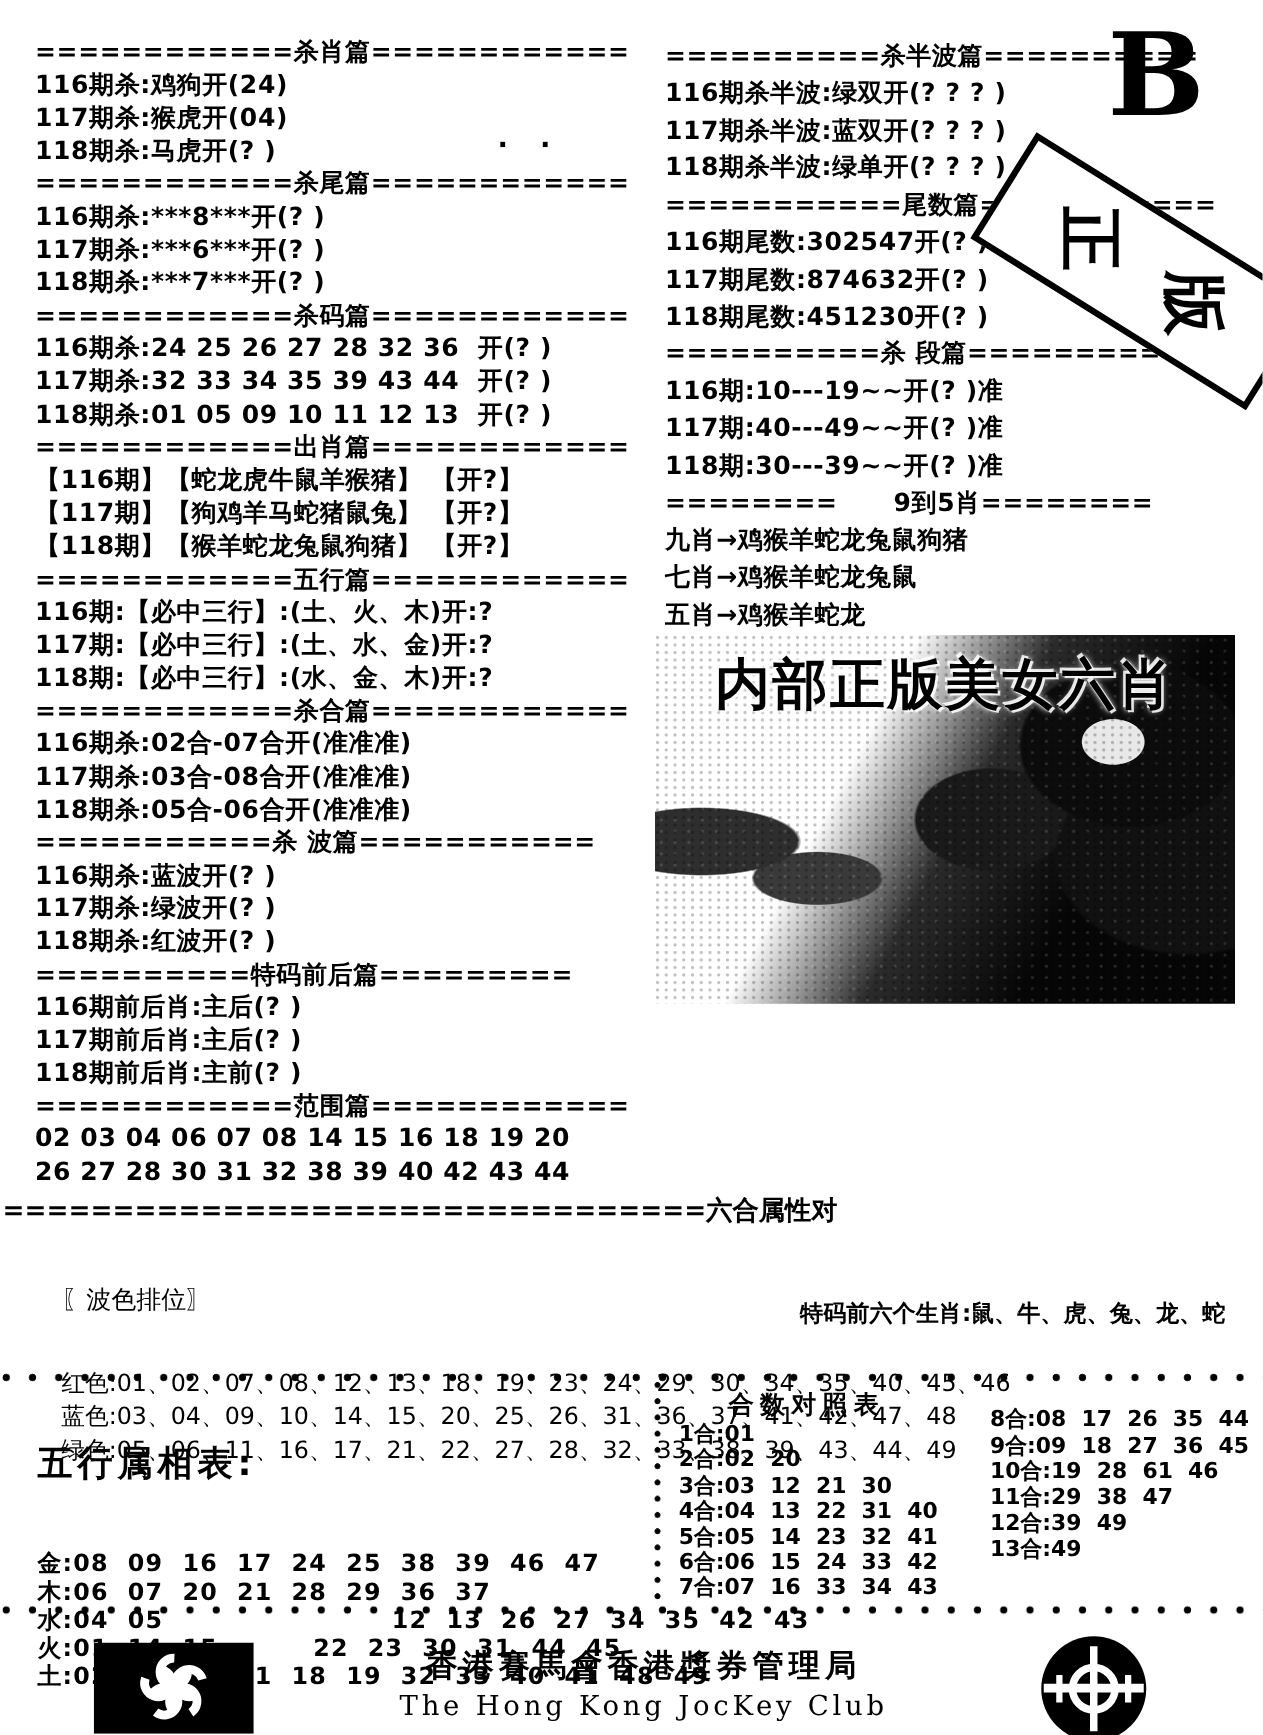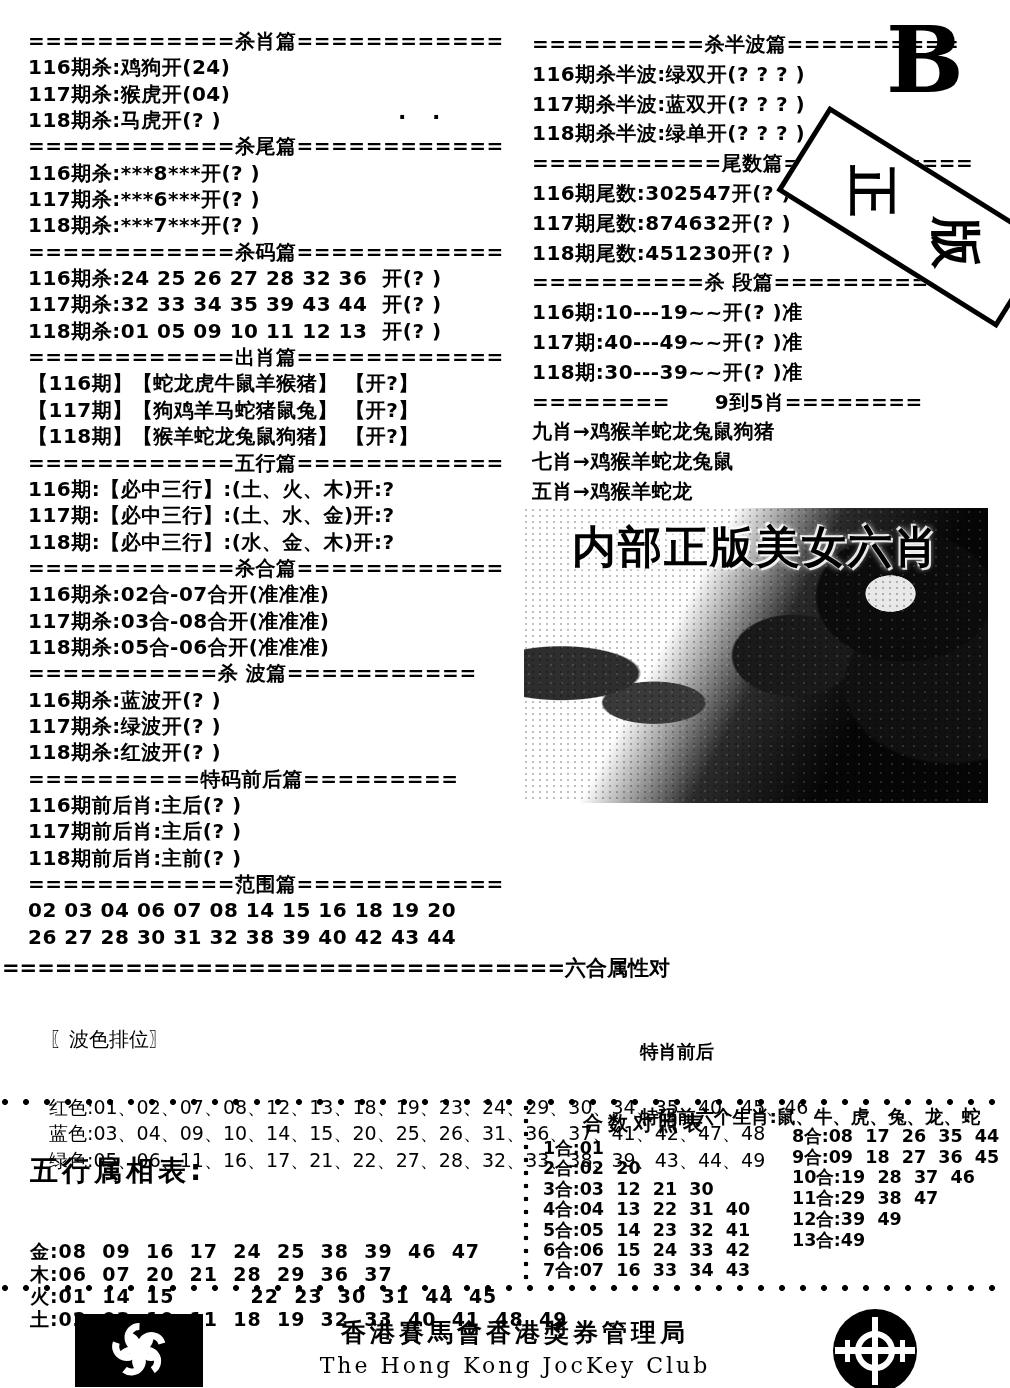--- a/index.html
+++ b/index.html
@@ -113,36 +113,35 @@
 </div>
 
 <div class="abs attr-line">================================六合属性对</div>
 
 <div class="abs wave">
   <div class="wv-title">〖波色排位〗</div>
   <div><div>红色:01、02、07、08、12、13、18、19、23、24、29、30、34、35、40、45、46</div><div>蓝色:03、04、09、10、14、15、20、25、26、31、36、37、41、42、47、48</div><div>绿色:05、06、11、16、17、21、22、27、28、32、33、38、39、43、44、49</div></div>
 </div>
 
 <div class="abs texiao">
-  <div>特肖前后</div>
   <div><div>特码前六个生肖:鼠、牛、虎、兔、龙、蛇</div></div>
 </div>
 
 <div class="abs dotted-h dh1"></div>
 <div class="abs dotted-h dh2"></div>
 <div class="abs dotted-v"></div>
 
 <div class="abs five">
   <div class="fv-title">五行属相表:</div>
-  <div class="fv-rows"><div>金:08  09  16  17  24  25  38  39  46  47</div><div>木:06  07  20  21  28  29  36  37</div><div>火:01  14  15          22  23  30  31  44  45</div><div>土:02  03  10  11  18  19  32  33  40  41  48  49</div></div>
+  <div class="fv-rows"><div>金:08  09  16  17  24  25  38  39  46  47</div><div>木:06  07  20  21  28  29  36  37</div><div>水:04  05                        12  13  26  27  34  35  42  43</div><div>火:01  14  15          22  23  30  31  44  45</div><div>土:02  03  10  11  18  19  32  33  40  41  48  49</div></div>
 </div>
 
 <div class="abs sum-title">合数对照表</div>
 <div class="abs sum-left"><div>1合:01</div><div>2合:02  20</div><div>3合:03  12  21  30</div><div>4合:04  13  22  31  40</div><div>5合:05  14  23  32  41</div><div>6合:06  15  24  33  42</div><div>7合:07  16  33  34  43</div></div>
-<div class="abs sum-right"><div>8合:08  17  26  35  44</div><div>9合:09  18  27  36  45</div><div>10合:19  28  37  46</div><div>11合:29  38  47</div><div>12合:39  49</div><div>13合:49</div></div>
+<div class="abs sum-right"><div>8合:08  17  26  35  44</div><div>9合:09  18  27  36  45</div><div>10合:19  28  61  46</div><div>11合:29  38  47</div><div>12合:39  49</div><div>13合:49</div></div>
 
 <svg class="abs logo-left" width="128" height="73" viewBox="0 0 128 73">
   <rect width="128" height="73" fill="#000"></rect>
   <g transform="translate(64,36.5)" stroke="#fff" stroke-width="7" fill="none">
     <g transform="rotate(0)">
         <circle cy="-13" r="11" stroke-dasharray="52 18"></circle>
       </g>
     <g transform="rotate(72)">
         <circle cy="-13" r="11" stroke-dasharray="52 18"></circle>
       </g>

